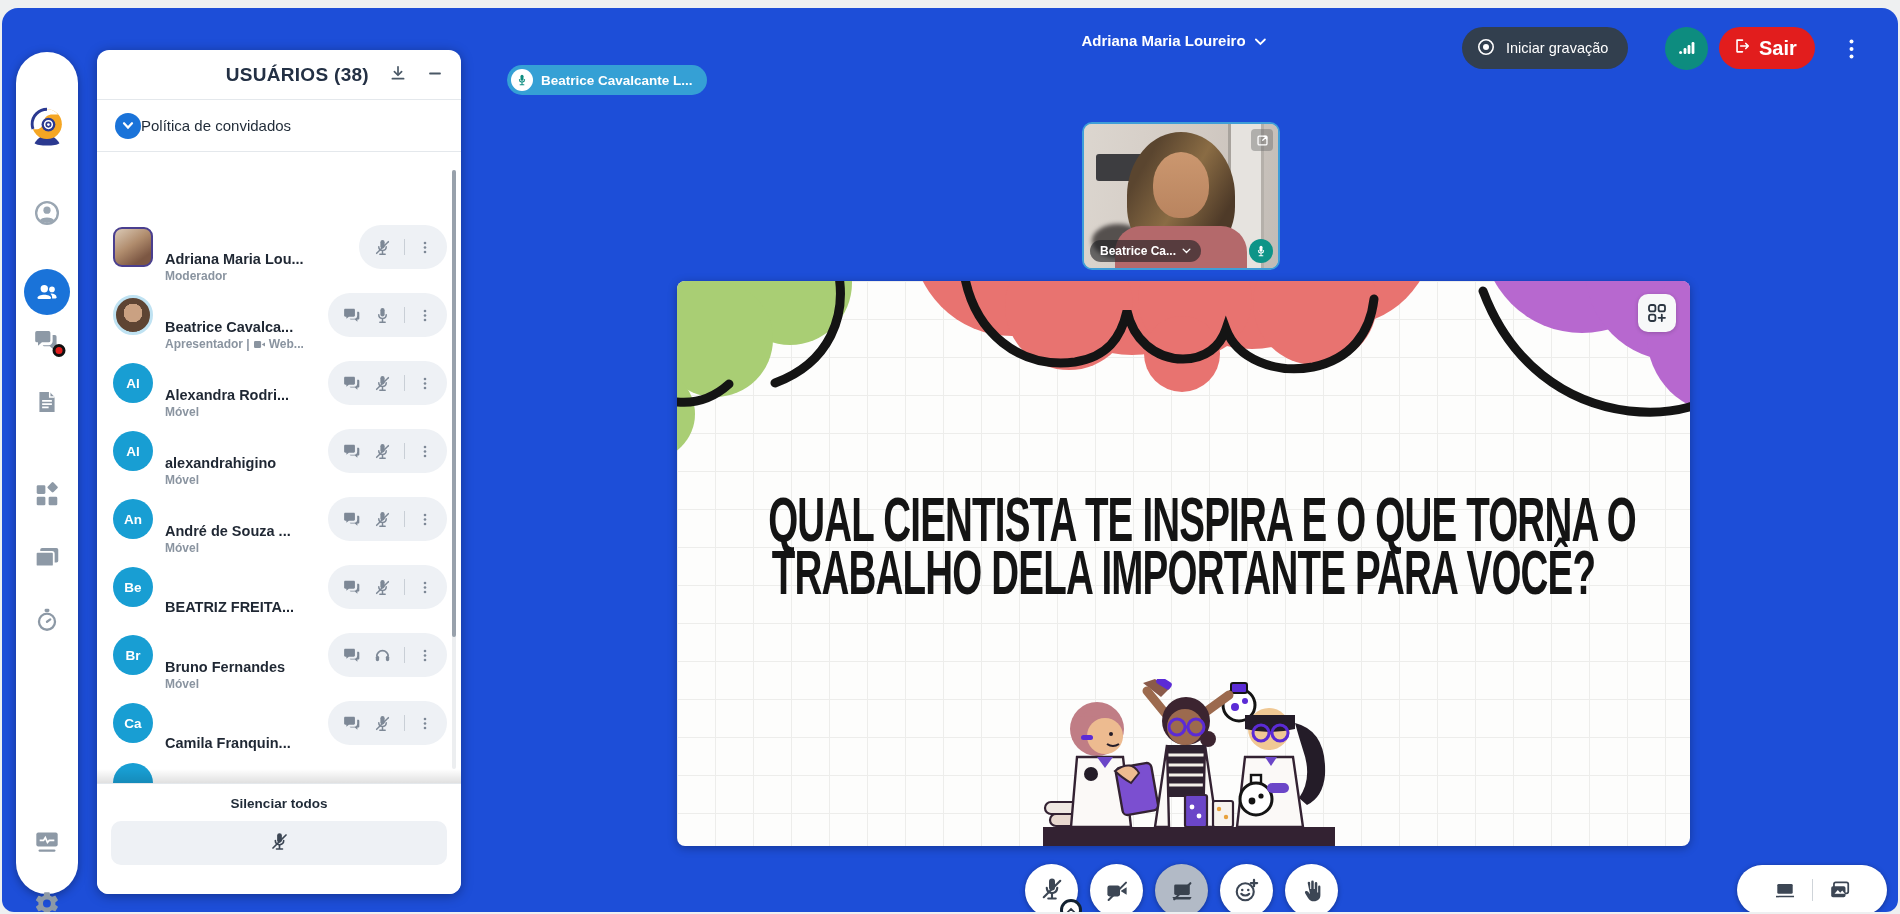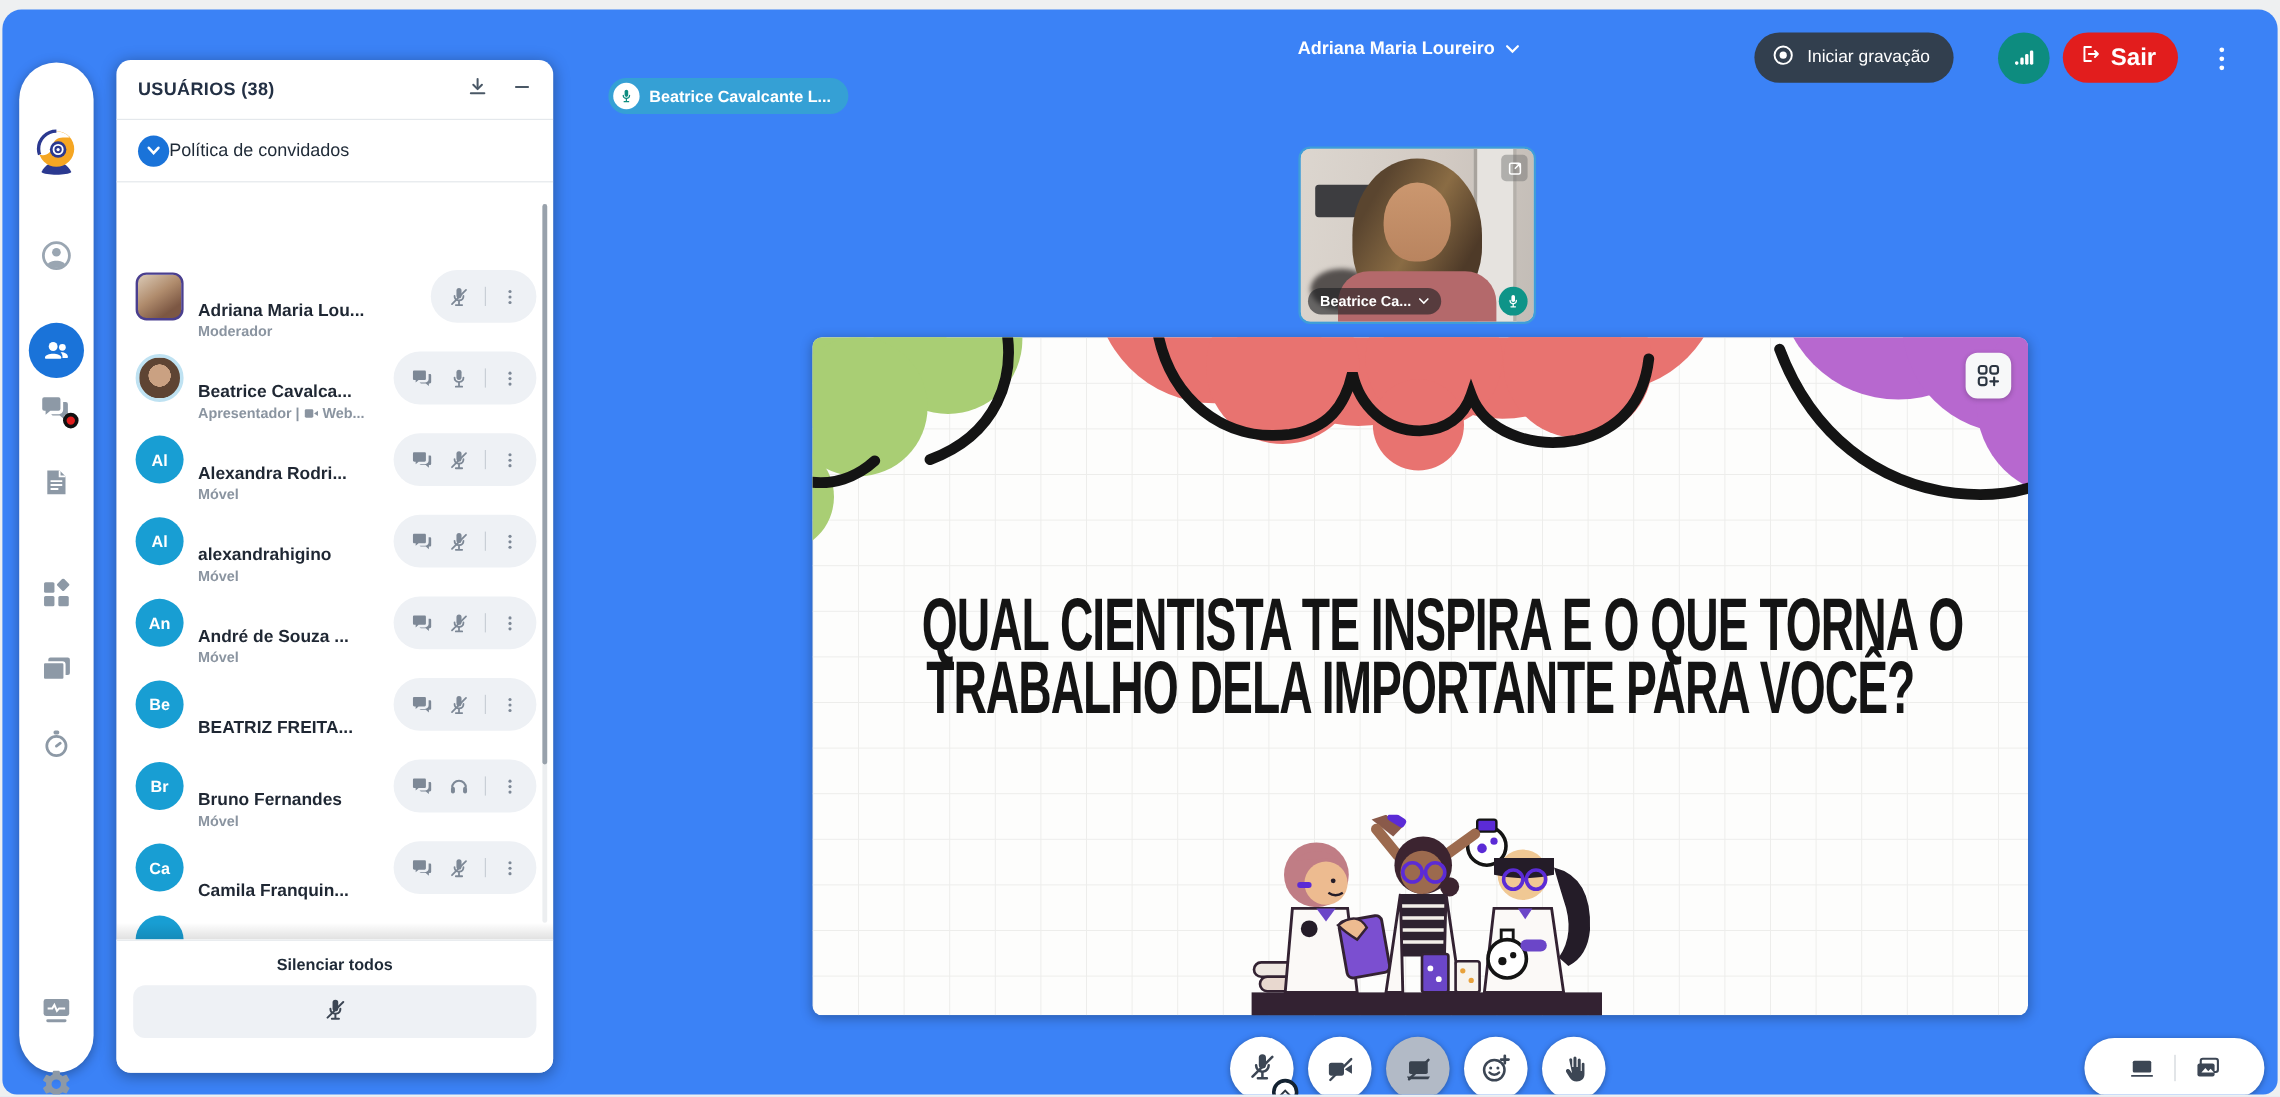--- a/index.html
+++ b/index.html
@@ -1,29 +1,29 @@
 <!DOCTYPE html>
 <html><head>
 <meta charset="utf-8">
 <style>
   * { margin:0; padding:0; box-sizing:border-box; }
   html,body { width:1900px; height:914px; overflow:hidden; background:#eef0f1; font-family:"Liberation Sans",sans-serif; }
-  #app { position:absolute; top:8px; left:2px; right:2px; bottom:2px; background:#3b82f6; border-radius:16px 16px 12px 12px; overflow:hidden; }
+  #app { position:absolute; top:8px; left:2px; right:2px; bottom:2px; background:#1d4ed8; border-radius:16px 16px 12px 12px; overflow:hidden; }
 
   
   .rail { position:absolute; left:14px; top:44px; width:62px; height:842px; background:#fff; border-radius:31px; box-shadow:0 2px 10px rgba(0,0,0,.35); }
   .rail-item { position:absolute; left:50%; transform:translateX(-50%); color:#8d99a6; display:flex; align-items:center; justify-content:center; }
   .rail-item svg { display:block; }
   .rail-active { width:46px; height:46px; background:#1a73d9; border-radius:50%; }
   .red-dot { position:absolute; right:-5px; bottom:-4px; width:13px; height:13px; background:#e11d1d; border:3px solid #111; border-radius:50%; }
 
   
   .panel { position:absolute; left:95px; top:42px; width:364px; height:844px; background:#fff; border-radius:12px; box-shadow:0 2px 12px rgba(0,0,0,.35); overflow:hidden; }
   .panel-head { height:50px; display:flex; align-items:center; padding:0 18px; border-bottom:1px solid #e4e8ec; }
-  .panel-title { font-size:15px; font-weight:700; color:#233044; letter-spacing:.3px; flex:1; }
+  .panel-title { font-size:19px; font-weight:700; color:#233044; letter-spacing:.3px; flex:1;text-align:right; }
   .panel-head .hicon { color:#4a5866; margin-left:20px; cursor:pointer; }
   .gpolicy { height:52px; display:flex; align-items:center; padding:0 18px; border-bottom:1px solid #e4e8ec; }
   .gpolicy-chev { width:26px; height:26px; border-radius:50%; background:#1a73d9; display:flex; align-items:center; justify-content:center; }
   .gpolicy-label { font-size:15px; color:#1f2a37; }
   .ulist { position:absolute; top:103px; bottom:111px; left:0; right:0; padding-top:60px; overflow:hidden; }
   .ulist::after { content:""; position:absolute; left:0; right:0; bottom:0; height:14px; background:linear-gradient(to top, rgba(0,0,0,.12), transparent); }
   .scrollbar { position:absolute; right:5px; top:14px; bottom:14px; width:4px; background:#eceef0; border-radius:2px; }
   .scrollbar .thumb { position:absolute; top:0; width:4px; height:78%; background:#98a1ab; border-radius:2px; }
   .urow { height:68px; display:flex; align-items:center; padding:0 14px 0 16px; }
   .uav { flex:none; width:40px; height:40px; border-radius:50%; display:flex; align-items:center; justify-content:center; color:#fff; font-size:13.5px; font-weight:700; }

